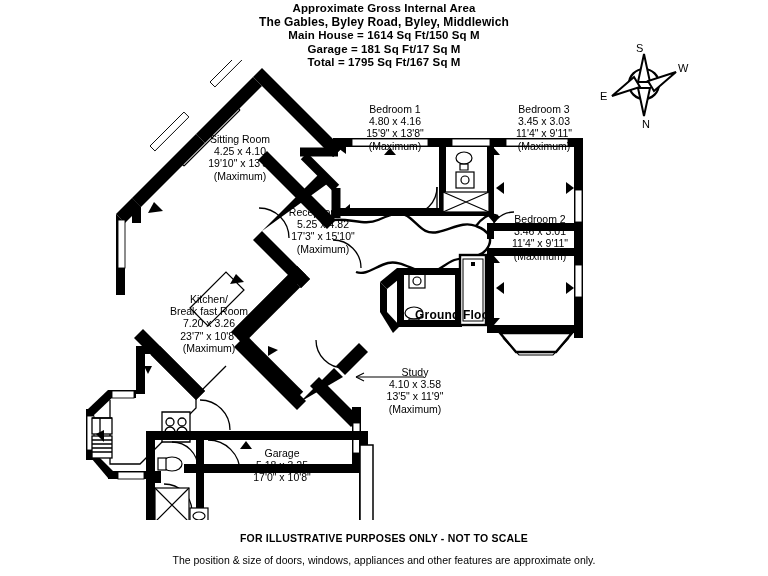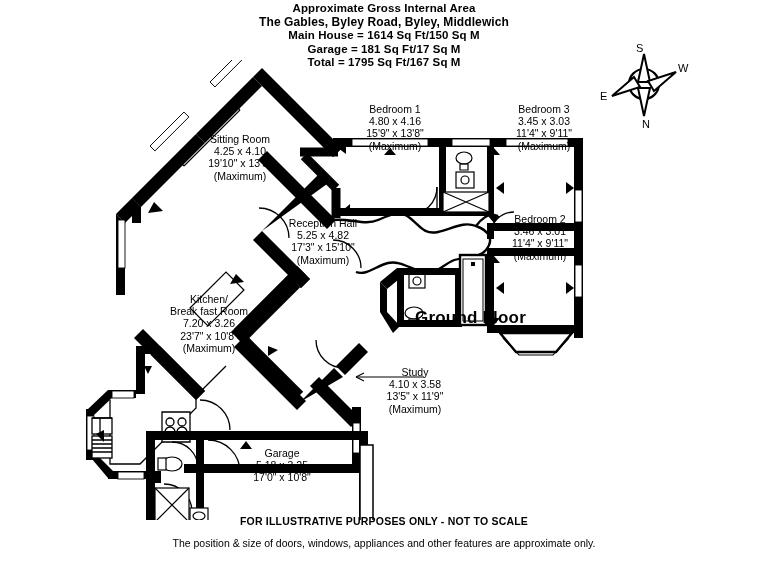--- a/index.html
+++ b/index.html
@@ -70,30 +70,30 @@
     line-height: 12.2px;
     color: #000;
     white-space: nowrap;
   }
   .rlabel .nm { }
   .rlabel .dm { }
 
   .floor-caption {
     position: absolute;
     font-weight: bold;
-    font-size: 17px;
+    font-size: 12px;
     letter-spacing: 0.2px;
     white-space: nowrap;
   }
 
   
   .footer {
     position: absolute;
     left: 0;
-    top: 514px;
+    top: 531px;
     width: 768px;
     text-align: center;
   }
   .footer .f1 {
     font-weight: bold;
     font-size: 10.5px;
     letter-spacing: 0.2px;
     line-height: 14px;
   }
   .footer .f2 {
@@ -514,21 +514,21 @@
     <div class="dm">(Maximum)</div>
   </div>
 
   <div class="rlabel" style="left:180px; top:133px; width:120px;">
     <div class="nm">Sitting Room</div>
     <div class="dm">4.25 x 4.10</div>
     <div class="dm">19'10" x 13'5"</div>
     <div class="dm">(Maximum)</div>
   </div>
 
-  <div class="rlabel" style="left:263px; top:217px; width:120px;">
+  <div class="rlabel" style="left:263px; top:206px; width:120px;">
     <div class="nm">Reception Hall</div>
     <div class="dm">5.25 x 4.82</div>
     <div class="dm">17'3" x 15'10"</div>
     <div class="dm">(Maximum)</div>
   </div>
 
   <div class="rlabel" style="left:147px; top:293px; width:124px;">
     <div class="nm">Kitchen/</div>
     <div class="nm">Break fast Room</div>
     <div class="dm">7.20 x 3.26</div>

